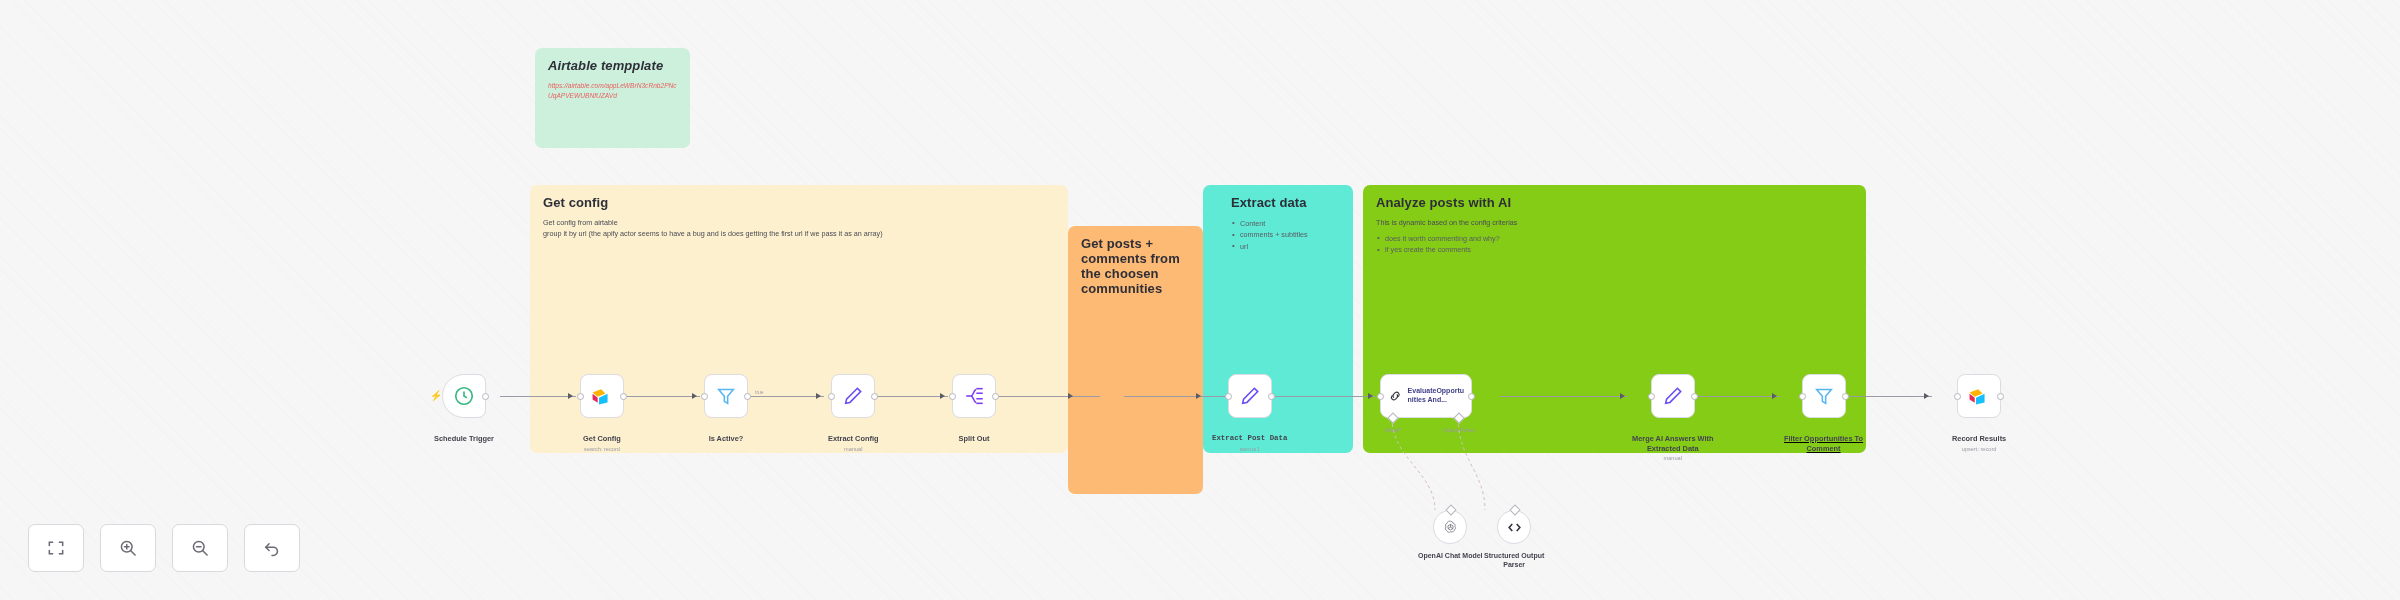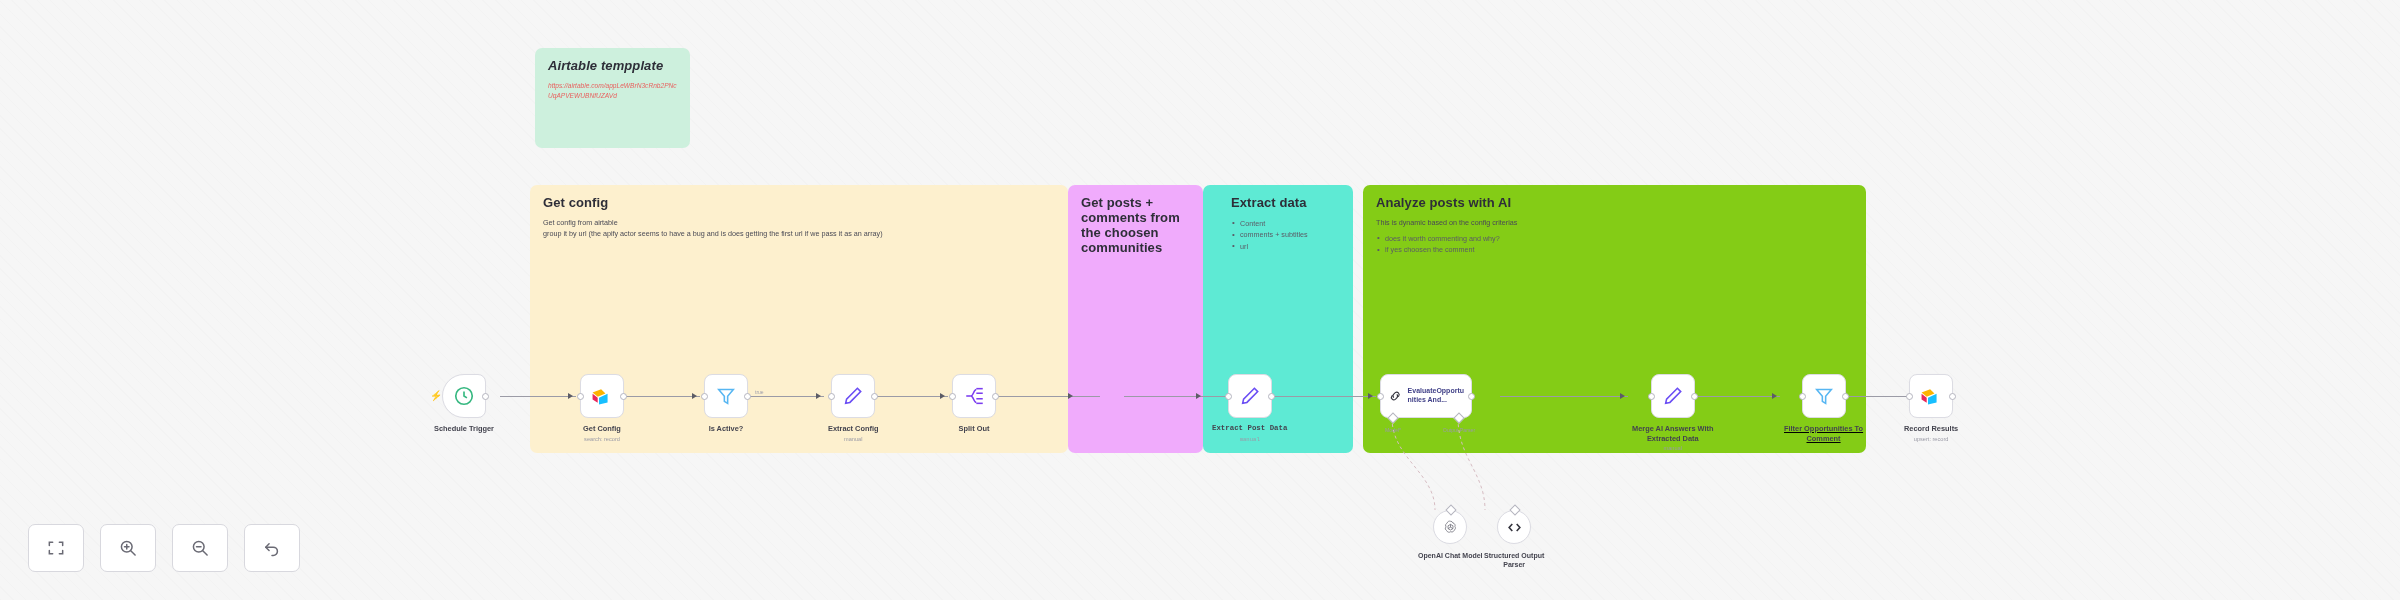--- a/index.html
+++ b/index.html
@@ -32,21 +32,21 @@
   .sticky li {
     font-size: 7.2px; color: #5b5b66; line-height: 1.6;
     padding-left: 9px; position: relative;
   }
   .sticky li::before {
     content: "•"; position: absolute; left: 1px; top: -0.5px; font-size: 8px; color: #5b5b66;
   }
 
   .sticky-green  { background: #cdf0dd; }
   .sticky-yellow { background: #fdf0ce; }
-  .sticky-mint   { background: #f0abfc; }
+  .sticky-mint   { background: #fdba74; margin-top: 41px; }
   .sticky-blue   { background: #5eead4; padding-left: 28px; }
   .sticky-pink   { background: #84cc16; }
 
   
   .node {
     position: absolute;
     display: flex; flex-direction: column; align-items: center;
   }
   .node-box {
     width: 44px; height: 44px;
@@ -57,21 +57,21 @@
     position: relative;
     box-shadow: 0 0 0 0.5px rgba(0,0,0,0.01);
   }
   .node-box.wide { width: 92px; height: 44px; gap: 5px; padding: 0 7px; justify-content: flex-start; }
   .node-box.trigger {
     border-top-left-radius: 22px; border-bottom-left-radius: 22px;
   }
   .node-box.circle { width: 34px; height: 34px; border-radius: 50%; }
 
   .node-label {
-    margin-top: 6px; font-size: 7.4px; font-weight: 600; color: #44444f;
+    margin-top: 16px; font-size: 7.4px; font-weight: 600; color: #44444f;
     text-align: center; line-height: 1.3; white-space: pre-line;
   }
   .node-sub { margin-top: 2px; font-size: 5.6px; color: #9a9aa6; text-align: center; line-height: 1.3; }
 
   .port {
     position: absolute; width: 7px; height: 7px; border-radius: 50%;
     background: #fff; border: 1.2px solid #b5b5bf; top: 50%; margin-top: -3.5px;
   }
   .port.in  { left: -4px; }
   .port.out { right: -4px; }
@@ -136,21 +136,21 @@
       <li>comments + subtitles</li>
       <li>url</li>
     </ul>
   </div>
 
   <div class="sticky sticky-pink" style="left:1363px; top:185px; width:503px; height:268px;">
     <div class="s-title">Analyze posts with AI</div>
     <div class="s-sub">This is dynamic based on the config criterias</div>
     <ul>
       <li>does it worth commenting and why?</li>
-      <li>if yes choosen the comment</li>
+      <li>if yes create the comments</li>
     </ul>
   </div>
 
   <div class="edge" style="left:500px; top:396px; width:76px;"></div>
   <div class="edge-arrow" style="left:568px; top:392.5px;"></div>
 
   <div class="edge" style="left:624px; top:396px; width:76px;"></div>
   <div class="edge-arrow" style="left:692px; top:392.5px;"></div>
 
   <div class="edge" style="left:748px; top:396px; width:76px;"></div>
@@ -326,21 +326,21 @@
       <svg width="22" height="22" viewBox="0 0 24 24" fill="none" stroke="#57b6f2" stroke-width="1.7">
         <path d="M4 5 h16 l-6.2 7.4 V20 l-3.6-2.2 v-5.4 Z"></path>
       </svg>
       <span class="port out"></span>
     </div>
     <div class="node-label">Filter Opportunities To
 Comment</div>
     <div class="node-sub"></div>
   </div>
 
-  <div class="node" style="left:1904px; top:374px;">
+  <div class="node" style="left:1952px; top:374px;">
     <div class="node-box">
       <span class="port in"></span>
       <svg width="24" height="22" viewBox="0 0 28 24">
         <path d="M3 8 L13 4 L18 9 L9 13 Z" fill="#fcb400"></path>
         <path d="M3 9.5 L9 14 L9 20 L3 16 Z" fill="#e8275a"></path>
         <path d="M10.5 14 L20.5 9.5 L20.5 19.5 L10.5 22 Z" fill="#18bfff"></path>
       </svg>
       <span class="port out"></span>
     </div>
     <div class="node-label">Record Results</div>

